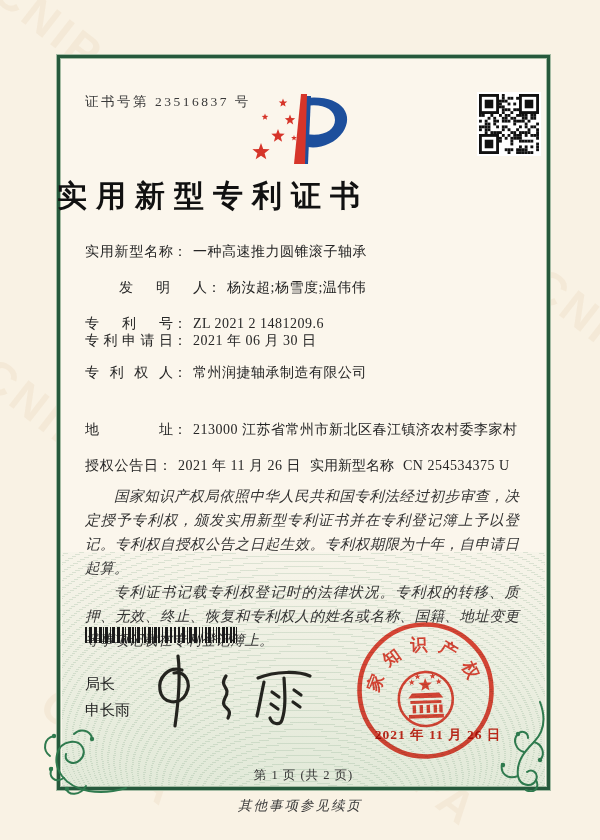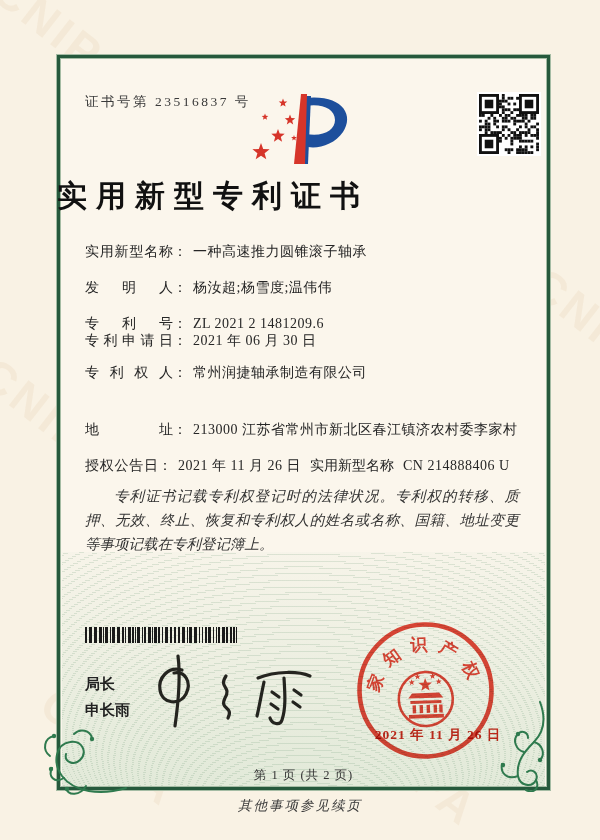--- a/index.html
+++ b/index.html
@@ -64,21 +64,21 @@
   }
   .body-text p { text-indent:2em; }
   .barcode {
     position:absolute; left:85px; top:627px; width:160px; height:16px;
     display:flex; align-items:stretch;
   }
   .barcode div { height:100%; }
   .director {
     position:absolute; left:85px; top:671px;
     font-family:"Liberation Sans","DejaVu Sans",sans-serif;
-    font-weight:bold; font-size:15px; line-height:1.7; color:#222;
+    font-weight:normal; font-size:15px; line-height:1.7; color:#222;
   }
   .signature { position:absolute; left:138px; top:650px; }
   .seal { position:absolute; left:354px; top:619px; mix-blend-mode:multiply; opacity:0.93; transform:rotate(-2deg); }
   .seal-date {
     position:absolute; left:368px; top:726px; width:140px;
     color:#cf2b1d; font-size:13.5px; letter-spacing:1px; font-weight:bold;
     text-align:center; mix-blend-mode:multiply;
   }
   .page-info {
     position:absolute; left:57px; top:767px; width:493px;
@@ -294,43 +294,44 @@
     <rect x="47.714285714285715" y="59.142857142857146" width="2.857142857142857" height="2.857142857142857" fill="#111"></rect>
     <rect x="50.57142857142857" y="59.142857142857146" width="2.857142857142857" height="2.857142857142857" fill="#111"></rect>
     <rect x="53.42857142857143" y="59.142857142857146" width="2.857142857142857" height="2.857142857142857" fill="#111"></rect>
   </svg>
 
 <div class="title">实用新型专利证书</div>
 
 <div class="field-row" style="top:243px;">
   <span class="field-label">实用新型名称</span><span class="field-colon">：</span><span class="field-value">一种高速推力圆锥滚子轴承</span>
 </div>
-<div class="field-row" style="top:279px;">
+<div class="field-row" style="top:279px;margin-left:34px;">
   <span class="field-label">发明人</span><span class="field-colon">：</span><span class="field-value">杨汝超;杨雪度;温伟伟</span>
 </div>
 <div class="field-row" style="top:315px;">
   <span class="field-label">专利号</span><span class="field-colon">：</span><span class="field-value">ZL 2021 2 1481209.6</span>
 </div>
 <div class="field-row" style="top:332px;">
   <span class="field-label">专利申请日</span><span class="field-colon">：</span><span class="field-value">2021 年 06 月 30 日</span>
 </div>
 <div class="field-row" style="top:364px;">
   <span class="field-label">专利权人</span><span class="field-colon">：</span><span class="field-value">常州润捷轴承制造有限公司</span>
 </div>
 <div class="field-row" style="top:421px;">
   <span class="field-label">地址</span><span class="field-colon">：</span><span class="field-value">213000 江苏省常州市新北区春江镇济农村委李家村</span>
 </div>
 <div class="field-row" style="top:457px; width:434px;">
   <span class="field-label2">授权公告日</span><span class="field-colon">：</span><span class="field-value">2021 年 11 月 26 日</span>
   <span class="grant-no-pair">
-    <span class="field-label2">实用新型名称</span><span class="field-colon">：</span><span class="field-value">CN 214888406 U</span>
+    <span class="field-label2">实用新型名称</span><span class="field-colon">：</span><span class="field-value">CN 254534375 U</span>
   </span>
 </div>
 
 <div class="body-text">
+  <p>国家知识产权局依照中华人民共和国专利法经过初步审查，决定授予专利权，颁发实用新型专利证书并在专利登记簿上予以登记。专利权自授权公告之日起生效。专利权期限为十年，自申请日起算。</p>
   <p>专利证书记载专利权登记时的法律状况。专利权的转移、质押、无效、终止、恢复和专利权人的姓名或名称、国籍、地址变更等事项记载在专利登记簿上。</p>
 </div>
 
 <div class="barcode" id="barcode">
     <div style="width: 2px; margin-right: 2px; background: rgb(26, 26, 26);"></div>
     <div style="width: 3px; margin-right: 2px; background: rgb(26, 26, 26);"></div>
     <div style="width: 3px; margin-right: 2px; background: rgb(26, 26, 26);"></div>
     <div style="width: 3px; margin-right: 1px; background: rgb(26, 26, 26);"></div>
     <div style="width: 1px; margin-right: 1px; background: rgb(26, 26, 26);"></div>
     <div style="width: 3px; margin-right: 2px; background: rgb(26, 26, 26);"></div>

